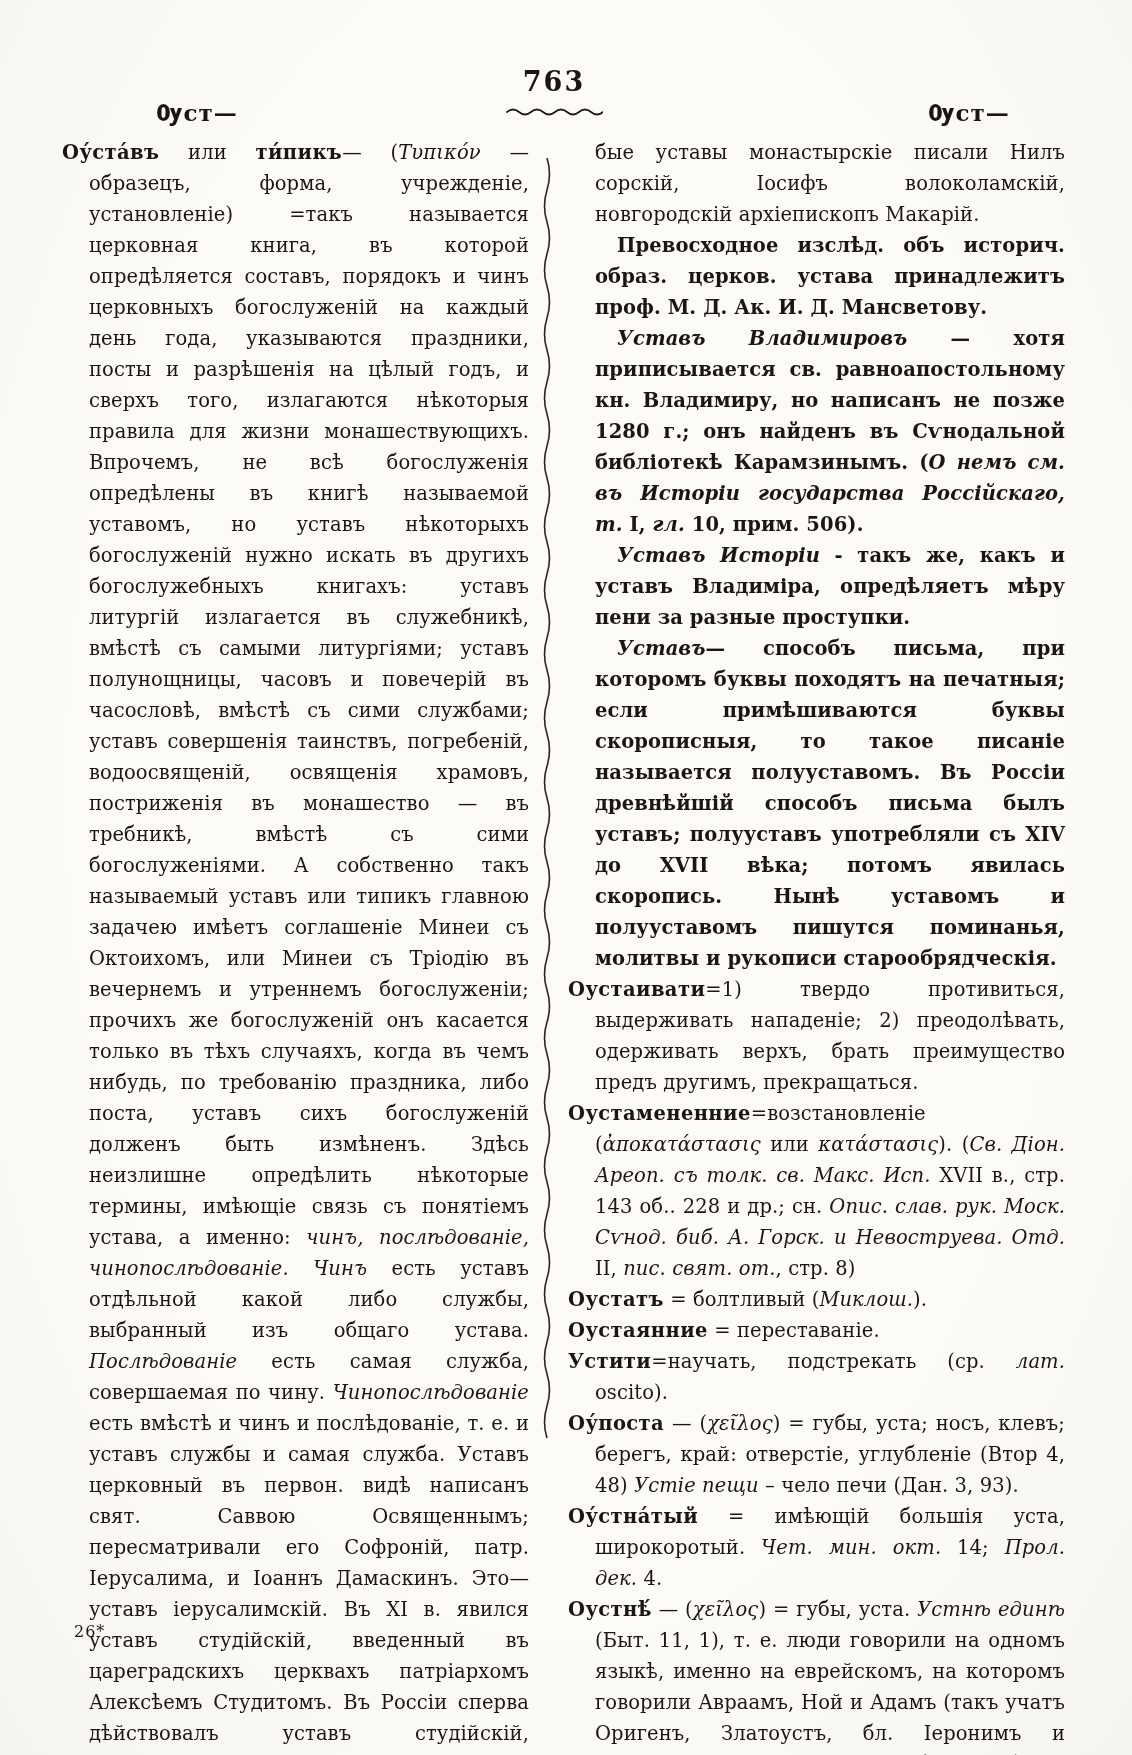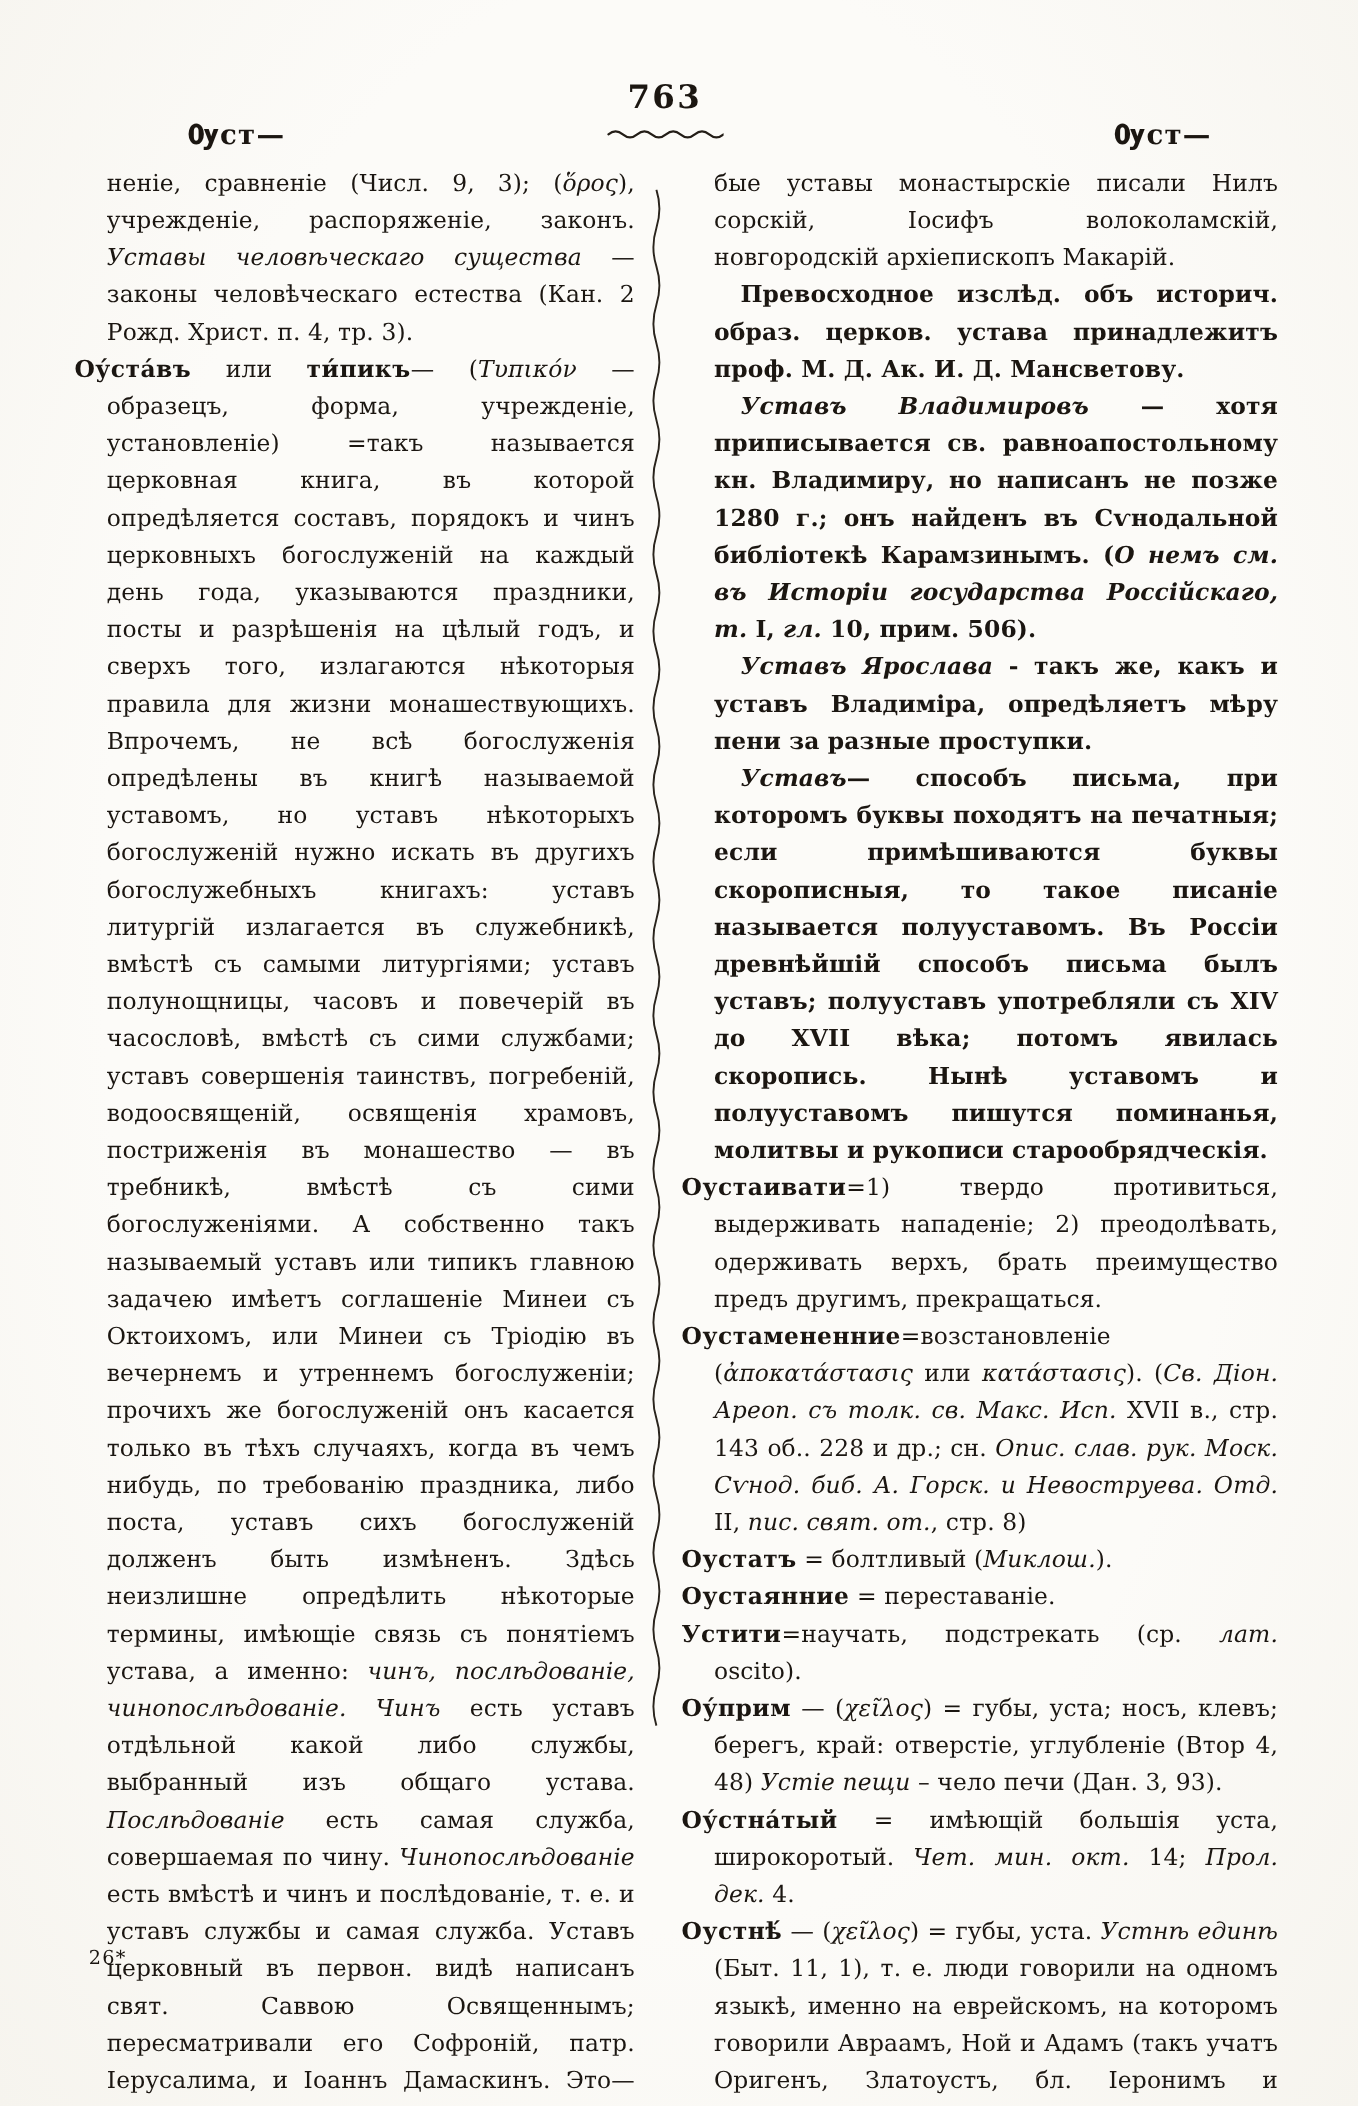--- a/index.html
+++ b/index.html
@@ -58,35 +58,34 @@
   <div class="running-head left">Ѹст—</div>
   <div class="running-head right">Ѹст—</div>
 
   <div class="divider">
     <svg width="16" height="1315" viewBox="0 0 16 1315">
       <path d="M8 0 q5 16 0 32 t0 32 t0 32 t0 32 t0 32 t0 32 t0 32 t0 32 t0 32 t0 32 t0 32 t0 32 t0 32 t0 32 t0 32 t0 32 t0 32 t0 32 t0 32 t0 32 t0 32 t0 32 t0 32 t0 32 t0 32 t0 32 t0 32 t0 32 t0 32 t0 32 t0 32 t0 32 t0 32 t0 32 t0 32 t0 32 t0 32 t0 32 t0 32 t0 32" fill="none" stroke="#2a241d" stroke-width="1.6"></path>
     </svg>
   </div>
 
   <div class="col col-left">
-      <p class="tx cont"><span>неніе, сравненіе (Числ. 9, 3); (</span><span class="r-g">ὅρος</span><span>), учрежденіе, распоряженіе, законъ. </span><span class="r-i">Уставы человѣческаго существа</span><span> — законы человѣческаго естества (Кан. 2 Рожд. Христ. п. 4, тр. 3).</span></p>
       <p class="tx entry"><span class="r-hw">Оу́ста́въ</span><span> или </span><span class="r-hw">ти́пикъ</span><span>— (</span><span class="r-g">Τυπικόν</span><span> — образецъ, форма, учрежденіе, установленіе) =такъ называется церковная книга, въ которой опредѣляется составъ, порядокъ и чинъ церковныхъ богослуженій на каждый день года, указываются праздники, посты и разрѣшенія на цѣлый годъ, и сверхъ того, излагаются нѣкоторыя правила для жизни монашествующихъ. Впрочемъ, не всѣ богослуженія опредѣлены въ книгѣ называемой уставомъ, но уставъ нѣкоторыхъ богослуженій нужно искать въ другихъ богослужебныхъ книгахъ: уставъ литургій излагается въ служебникѣ, вмѣстѣ съ самыми литургіями; уставъ полунощницы, часовъ и повечерій въ часословѣ, вмѣстѣ съ сими службами; уставъ совершенія таинствъ, погребеній, водоосвященій, освященія храмовъ, постриженія въ монашество — въ требникѣ, вмѣстѣ съ сими богослуженіями. А собственно такъ называемый уставъ или типикъ главною задачею имѣетъ соглашеніе Минеи съ Октоихомъ, или Минеи съ Тріодію въ вечернемъ и утреннемъ богослуженіи; прочихъ же богослуженій онъ касается только въ тѣхъ случаяхъ, когда въ чемъ нибудь, по требованію праздника, либо поста, уставъ сихъ богослуженій долженъ быть измѣненъ. Здѣсь неизлишне опредѣлить нѣкоторые термины, имѣющіе связь съ понятіемъ устава, а именно: </span><span class="r-i">чинъ, послѣдованіе, чинопослѣдованіе.</span><span> </span><span class="r-i">Чинъ</span><span> есть уставъ отдѣльной какой либо службы, выбранный изъ общаго устава. </span><span class="r-i">Послѣдованіе</span><span> есть самая служба, совершаемая по чину. </span><span class="r-i">Чинопослѣдованіе</span><span> есть вмѣстѣ и чинъ и послѣдованіе, т. е. и уставъ службы и самая служба. Уставъ церковный въ первон. видѣ написанъ свят. Саввою Освященнымъ; пересматривали его Софроній, патр. Іерусалима, и Іоаннъ Дамаскинъ. Это— уставъ іерусалимскій. Въ XI в. явился уставъ студійскій, введенный въ цареградскихъ церквахъ патріархомъ Алексѣемъ Студитомъ. Въ Россіи сперва дѣйствовалъ уставъ студійскій, заимствованный преп. Ѳеодосіемъ печерскимъ; съ XIV вѣка стали входить уставы аѳонскіе и іерусалимскіе Кромѣ того осо-</span></p>
     </div>
   <div class="col col-right">
       <p class="tx cont"><span>бые уставы монастырскіе писали Нилъ сорскій, Іосифъ волоколамскій, новгородскій архіепископъ Макарій.</span></p>
       <p class="tx para"><span>Превосходное изслѣд. объ историч. образ. церков. устава принадлежитъ проф. М. Д. Ак. И. Д. Мансветову.</span></p>
       <p class="tx para"><span class="r-i">Уставъ Владимировъ</span><span> — хотя приписывается св. равноапостольному кн. Владимиру, но написанъ не позже 1280 г.; онъ найденъ въ Сѵнодальной библіотекѣ Карамзинымъ. (</span><span class="r-i">О немъ см. въ Исторіи государства Россійскаго, т.</span><span> I, </span><span class="r-i">гл.</span><span> 10, прим. 506).</span></p>
-      <p class="tx para"><span class="r-i">Уставъ Ярослава</span><span> - такъ же, какъ и уставъ Владиміра, опредѣляетъ мѣру пени за разные проступки.</span></p>
+      <p class="tx para"><span class="r-i">Уставъ Исторіи</span><span> - такъ же, какъ и уставъ Владиміра, опредѣляетъ мѣру пени за разные проступки.</span></p>
       <p class="tx para"><span class="r-i">Уставъ</span><span>— способъ письма, при которомъ буквы походятъ на печатныя; если примѣшиваются буквы скорописныя, то такое писаніе называется полууставомъ. Въ Россіи древнѣйшій способъ письма былъ уставъ; полууставъ употребляли съ XIV до XVII вѣка; потомъ явилась скоропись. Нынѣ уставомъ и полууставомъ пишутся поминанья, молитвы и рукописи старообрядческія.</span></p>
       <p class="tx entry"><span class="r-hw">Оустаивати</span><span>=1) твердо противиться, выдерживать нападеніе; 2) преодолѣвать, одерживать верхъ, брать преимущество предъ другимъ, прекращаться.</span></p>
       <p class="tx entry"><span class="r-hw">Оустамененние</span><span>=возстановленіе (</span><span class="r-g">ἀποκατάστασις</span><span> или </span><span class="r-g">κατάστασις</span><span>). (</span><span class="r-i">Св. Діон. Ареоп. съ толк. св. Макс. Исп.</span><span> XVII в., стр. 143 об.. 228 и др.; сн. </span><span class="r-i">Опис. слав. рук. Моск. Сѵнод. биб. А. Горск. и Невоструева. Отд.</span><span> II, </span><span class="r-i">пис. свят. от.</span><span>, стр. 8)</span></p>
       <p class="tx entry"><span class="r-hw">Оустатъ</span><span> = болтливый (</span><span class="r-i">Миклош.</span><span>).</span></p>
       <p class="tx entry"><span class="r-hw">Оустаянние</span><span> = переставаніе.</span></p>
       <p class="tx entry"><span class="r-hw">Устити</span><span>=научать, подстрекать (ср. </span><span class="r-i">лат.</span><span> oscito).</span></p>
-      <p class="tx entry"><span class="r-hw">Оу́прим</span><span> — (</span><span class="r-g">χεῖλος</span><span>) = губы, уста; носъ, клевъ; берегъ, край: отверстіе, углубленіе (Втор 4, 48) </span><span class="r-i">Устіе пещи</span><span> – чело печи (Дан. 3, 93).</span></p>
+      <p class="tx entry"><span class="r-hw">Оу́поста</span><span> — (</span><span class="r-g">χεῖλος</span><span>) = губы, уста; носъ, клевъ; берегъ, край: отверстіе, углубленіе (Втор 4, 48) </span><span class="r-i">Устіе пещи</span><span> – чело печи (Дан. 3, 93).</span></p>
       <p class="tx entry"><span class="r-hw">Оу́стна́тый</span><span> = имѣющій большія уста, широкоротый. </span><span class="r-i">Чет. мин. окт.</span><span> 14; </span><span class="r-i">Прол. дек.</span><span> 4.</span></p>
       <p class="tx entry"><span class="r-hw">Оустнѣ́</span><span> — (</span><span class="r-g">χεῖλος</span><span>) = губы, уста. </span><span class="r-i">Устнѣ единѣ</span><span> (Быт. 11, 1), т. е. люди говорили на одномъ языкѣ, именно на еврейскомъ, на которомъ говорили Авраамъ, Ной и Адамъ (такъ учатъ Оригенъ, Златоустъ, бл. Іеронимъ и Августинъ). Во Втор. 34, 7, </span><span class="r-g">χελύνιον</span><span>, губа.</span></p>
       <p class="tx entry"><span class="r-hw">Оустоѣти</span><span> = господствовать, повелѣвать (</span><span class="r-g">κα-</span></p>
     </div>
 
   <div class="sig">26*</div>
 
 </div>
 
 </body></html>

